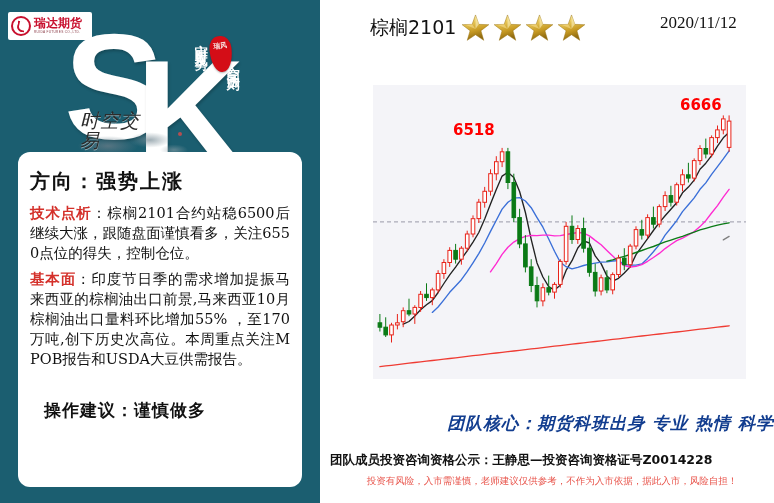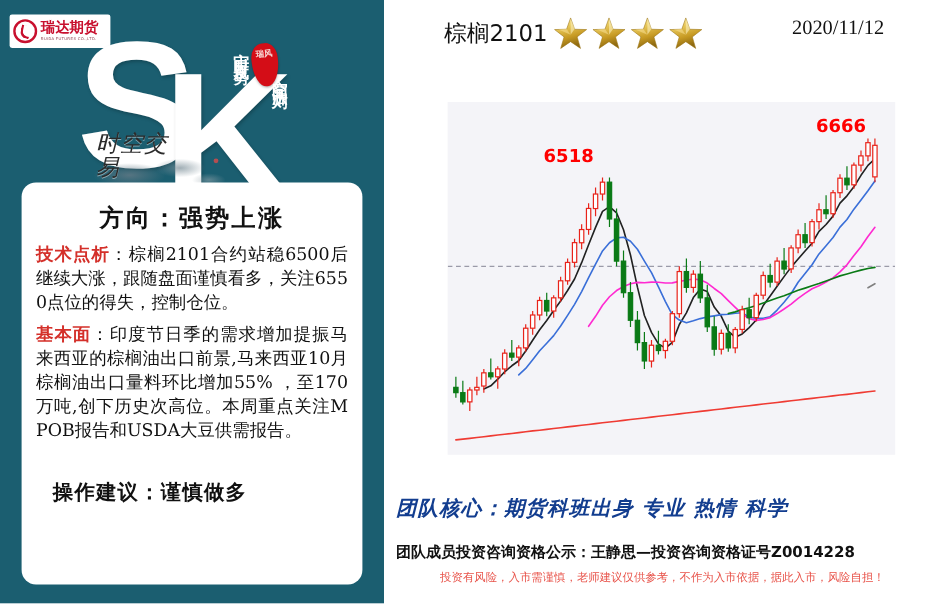--- a/index.html
+++ b/index.html
@@ -80,21 +80,21 @@
   .vtext-a{left:194px;top:34px;}
   .vtext-b{left:226px;top:56px;}
 
   
   .card{
     position:absolute;left:18px;top:152px;width:284px;height:335px;
     background:#ffffff;border-radius:12px;
     box-sizing:border-box;padding:10px 12px 8px 12px;overflow:hidden;
   }
   .direction{
-    text-align:center;font-size:20px;font-weight:bold;color:#111;
+    font-size:20px;font-weight:bold;color:#111;
     font-family:Liberation Mono, monospace;letter-spacing:2px;margin:6px 0 8px;
     white-space:nowrap;
   }
   .para{
     font-size:14.5px;line-height:20px;color:#111;
     font-family:"DejaVu Serif",serif;text-align:justify;
     margin:0 0 6px 0;word-break:break-all;
   }
   .kw{color:#d4302a;font-weight:bold;}
   .advice{
@@ -130,21 +130,21 @@
   .chart-svg{display:block;width:373px;height:294px;}
   .annot{
     position:absolute;font-size:15px;font-weight:bold;color:#ff0000;
     font-family:"DejaVu Sans",sans-serif;white-space:nowrap;
   }
   .annot-6518{left:133px;top:121px;}
   .annot-6666{left:360px;top:96px;text-align:center;}
 
   .team-line{
     position:absolute;left:330px;top:412px;width:444px;
-    text-align:left;font-size:17px;font-weight:bold;color:#123d8f;
+    text-align:right;font-size:17px;font-weight:bold;color:#123d8f;
     font-family:"DejaVu Serif",serif;font-style:italic;
     letter-spacing:1px;white-space:nowrap;
   }
   .cert-line{
     position:absolute;left:330px;top:452px;width:444px;
     text-align:left;font-size:12.5px;font-weight:bold;color:#111;
     font-family:"DejaVu Sans",sans-serif;white-space:nowrap;
   }
   .risk-line{
     position:absolute;left:330px;top:475px;width:444px;

